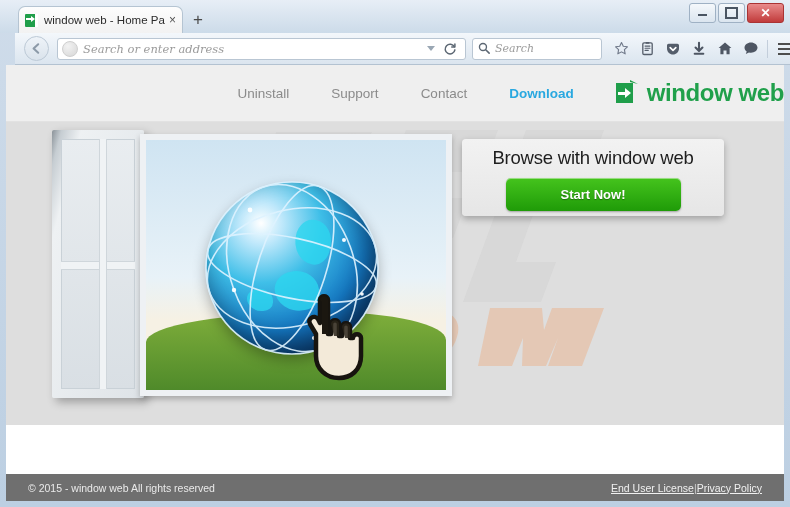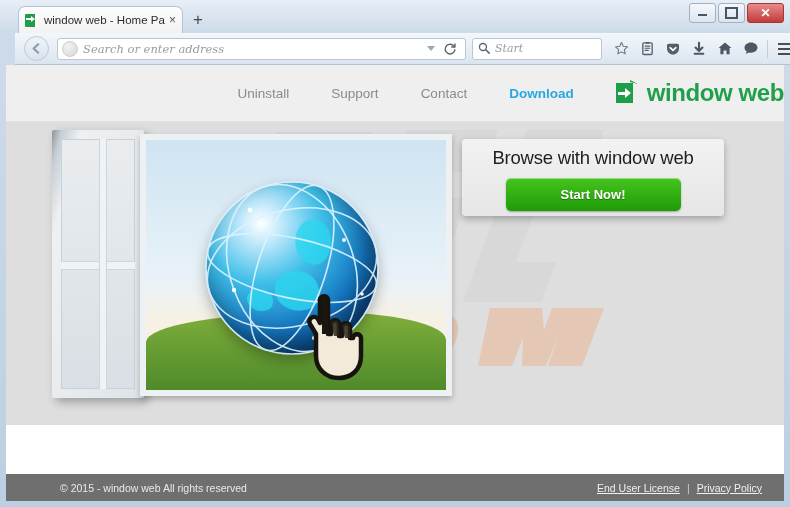--- a/index.html
+++ b/index.html
@@ -195,24 +195,24 @@
     background:linear-gradient(#45c41d,#1f9b08);
     border-radius:5px;border:none;cursor:pointer;
     color:#fff;font-size:13px;font-weight:bold;
     font-family:"Liberation Sans", sans-serif;
     text-shadow:0 1px 1px rgba(0,0,0,.35);
     box-shadow:inset 0 1px 0 rgba(255,255,255,.45), 0 1px 2px rgba(0,0,0,.3);
   }
   #white-band{height:49px;background:#fff;}
   #site-footer{
     height:27px;background:#6f6f6f;display:flex;align-items:center;
-    font-size:10.5px;color:#eaeaea;padding-left:32px;
+    font-size:10.5px;color:#eaeaea;
   }
   #copyright{margin-left:22px;}
-  #footer-links{margin-left:auto;margin-right:22px;display:flex;align-items:center;gap:7px;}
+  #footer-links{margin-left:auto;margin-right:22px;display:flex;align-items:center;}
   #footer-links a{color:#f0f0f0;text-decoration:underline;cursor:pointer;}
   #footer-links span{color:#cfcfcf;}
 </style>
 </head>
 <body>
 
 <div id="window">
 
   <div id="tabstrip">
 
@@ -261,21 +261,21 @@
       </span>
     </div>
 
     <div id="searchbar">
       <span>
         <svg width="12" height="12" viewBox="0 0 14 14">
             <circle cx="5.8" cy="5.8" r="4.1" fill="none" stroke="#5c6773" stroke-width="1.6"></circle>
             <path d="M9 9l4 4" stroke="#5c6773" stroke-width="1.8" stroke-linecap="round"></path>
           </svg>
       </span>
-      <span id="search-text">Start</span>
+      <span id="search-text">Search</span>
     </div>
 
     <div id="toolicons">
       <div class="toolicon">
         <svg width="15" height="15" viewBox="0 0 16 16">
             <path d="M8 1.6l1.9 4 4.4.6-3.2 3.1.8 4.4L8 11.6l-3.9 2.1.8-4.4L1.7 6.2l4.4-.6z" fill="none" stroke="#70798a" stroke-width="1.2" stroke-linejoin="round"></path>
           </svg>
       </div>
       <div class="toolicon">
         <svg width="15" height="15" viewBox="0 0 16 16">

